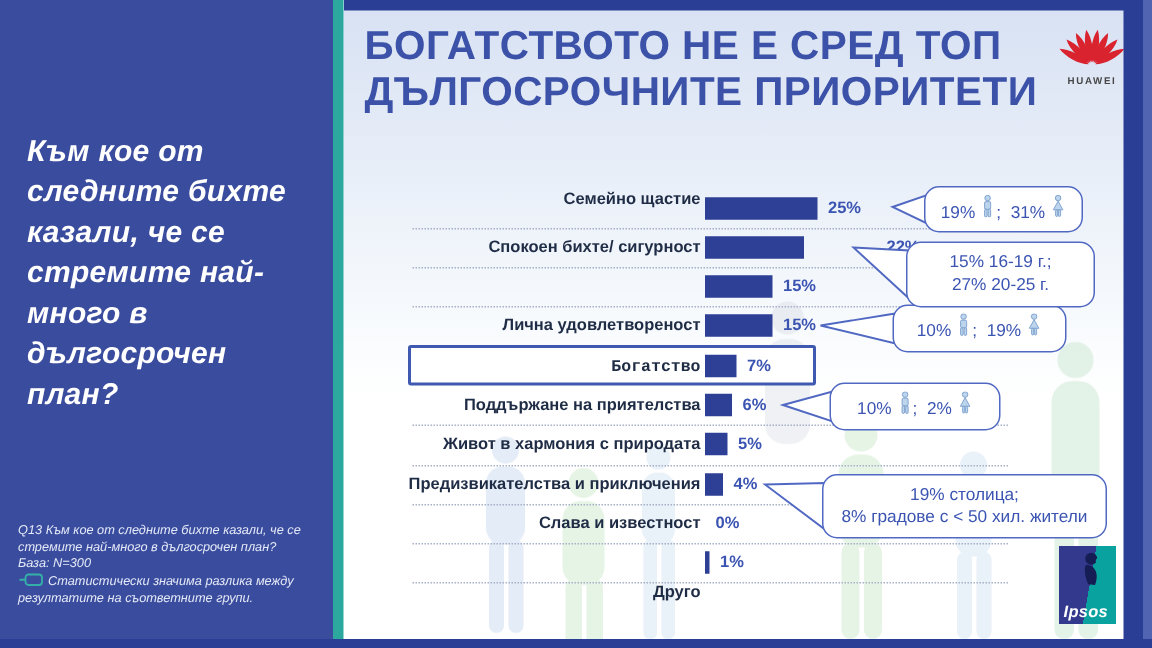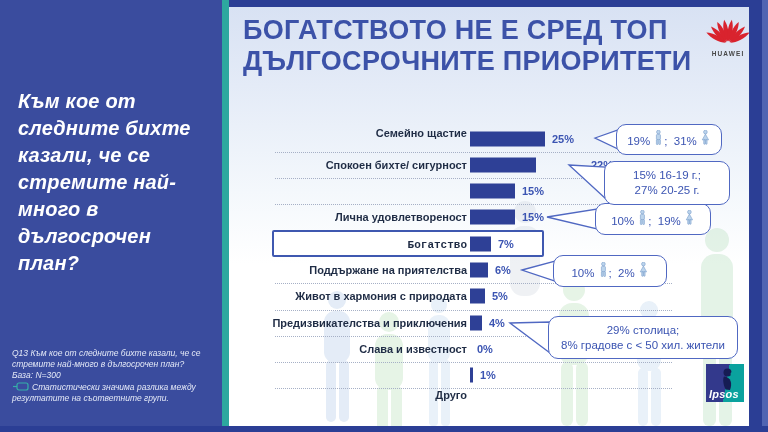--- a/index.html
+++ b/index.html
@@ -36,21 +36,21 @@
   .cat{position:absolute;left:0;width:238px;text-align:right;font-size:11px;font-weight:bold;color:#1f2c45;transform:translateY(-50%);white-space:nowrap}
   .bar{position:absolute;height:15px;background:#2e4096;transform:translateY(-50%)}
   .val{position:absolute;font-size:11px;font-weight:bold;color:#3b54b2;transform:translateY(-50%)}
 
   .overlay{position:absolute;left:0;top:0;z-index:3}
   .callout{position:absolute;z-index:4;background:#fff;border:1.5px solid #5068c2;border-radius:10px;color:#3b54b2;
            font-size:11.5px;display:flex;flex-direction:column;align-items:center;justify-content:center;line-height:1.3}
   .c-line{display:flex;align-items:flex-end;white-space:pre}
   .pico{height:15px;width:auto;fill:#bcd4ec;stroke:#6d95c6;stroke-width:.6;margin:0 1px}
 
-  .ipsos{position:absolute;left:477px;top:364px;width:38px;height:38px;z-index:5;
+  .ipsos{position:absolute;left:477px;top:364px;width:38px;height:52px;z-index:5;
          background:linear-gradient(100deg,#33398c 53%,#0aa29e 53%)}
   .ipsos-text{position:absolute;left:3px;bottom:2px;color:#fff;font-size:11px;font-weight:bold;font-style:italic;letter-spacing:.2px}
 </style>
 </head>
 <body>
 
 <div id="slide">
 
   <aside class="sidebar">
     <div class="question">Към кое от следните бихте казали, че се стремите най-много в дългосрочен план?</div>
@@ -176,21 +176,21 @@
       </div>
 
     <svg class="overlay" width="539" height="426" viewBox="0 0 539 426">
         <polygon points="366,138 389,130 389,149" fill="#fff" stroke="#5068c2" stroke-width="1.3"></polygon>
         <polygon points="340,165 377,167 377,199" fill="#fff" stroke="#5068c2" stroke-width="1.3"></polygon>
         <polygon points="318,217 368,209 368,229" fill="#fff" stroke="#5068c2" stroke-width="1.3"></polygon>
         <polygon points="293,270 326,261 326,281" fill="#fff" stroke="#5068c2" stroke-width="1.3"></polygon>
         <polygon points="281,323 321,322 321,353" fill="#fff" stroke="#5068c2" stroke-width="1.3"></polygon>
       </svg>
       <div class="callout" style="left: 319px; top: 316px; width: 190px; height: 43px;">
-        <span class="c-line"><span>29% столица;</span></span>
+        <span class="c-line"><span>19% столица;</span></span>
         <span class="c-line"><span>8% градове с &lt; 50 хил. жители</span></span>
       </div>
       <div class="callout" style="left: 324px; top: 255px; width: 114px; height: 32px;">
         <span class="c-line"><span>10% </span><span><svg class="pico" viewBox="0 0 10 17">
               <circle cx="5" cy="2.3" r="2.1"></circle>
               <rect x="2.7" y="5" width="4.6" height="5.8" rx="1"></rect>
               <rect x="2.7" y="10.8" width="1.9" height="5.8" rx="0.9"></rect>
               <rect x="5.4" y="10.8" width="1.9" height="5.8" rx="0.9"></rect>
             </svg></span><span>;  2% </span><span><svg class="pico" viewBox="0 0 10 17">
               <circle cx="5" cy="2.3" r="2.1"></circle>

